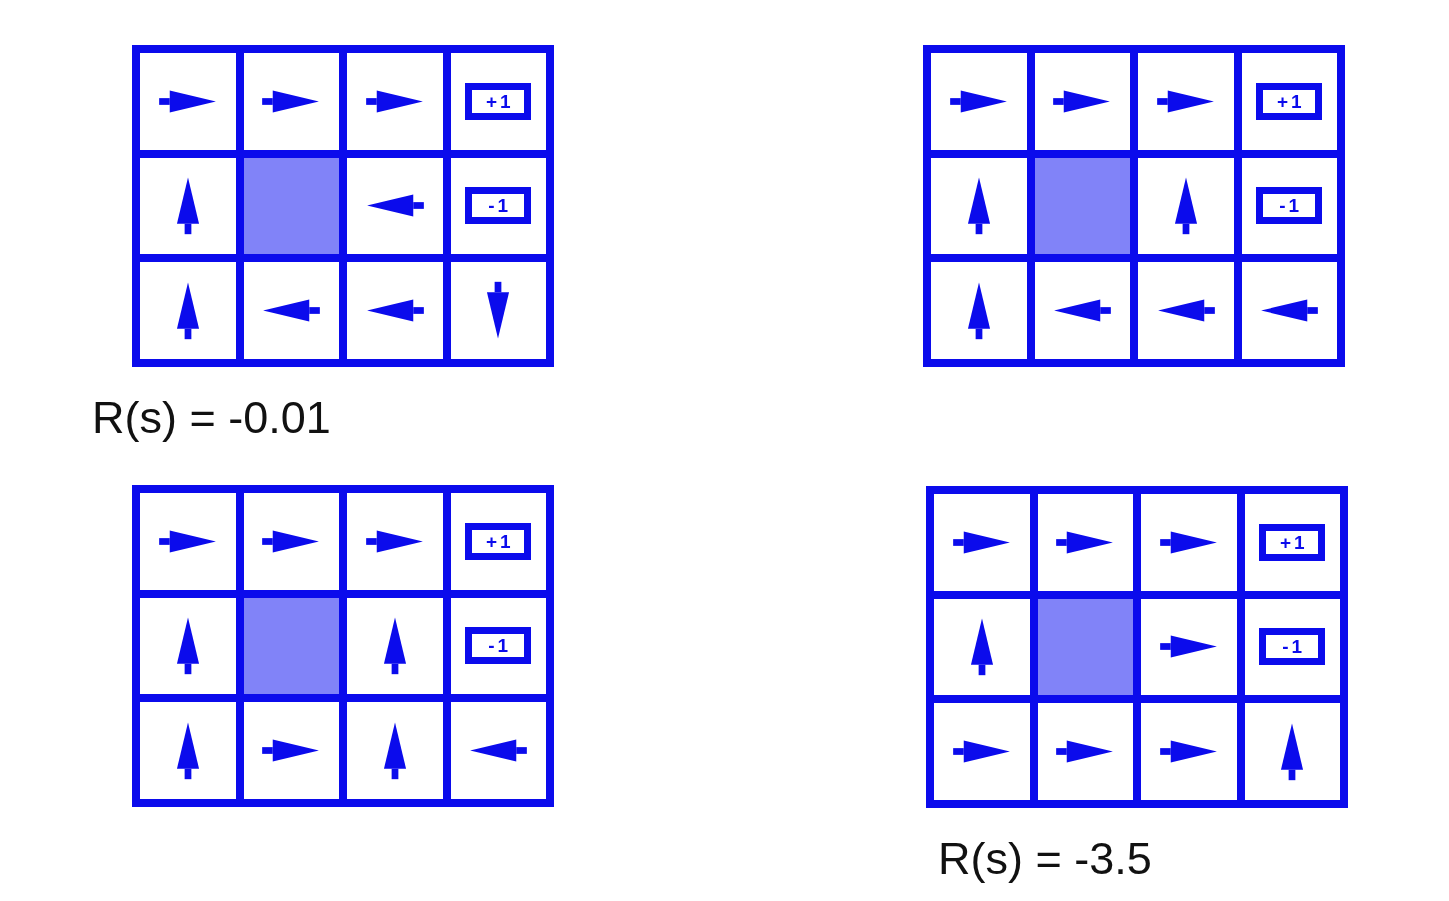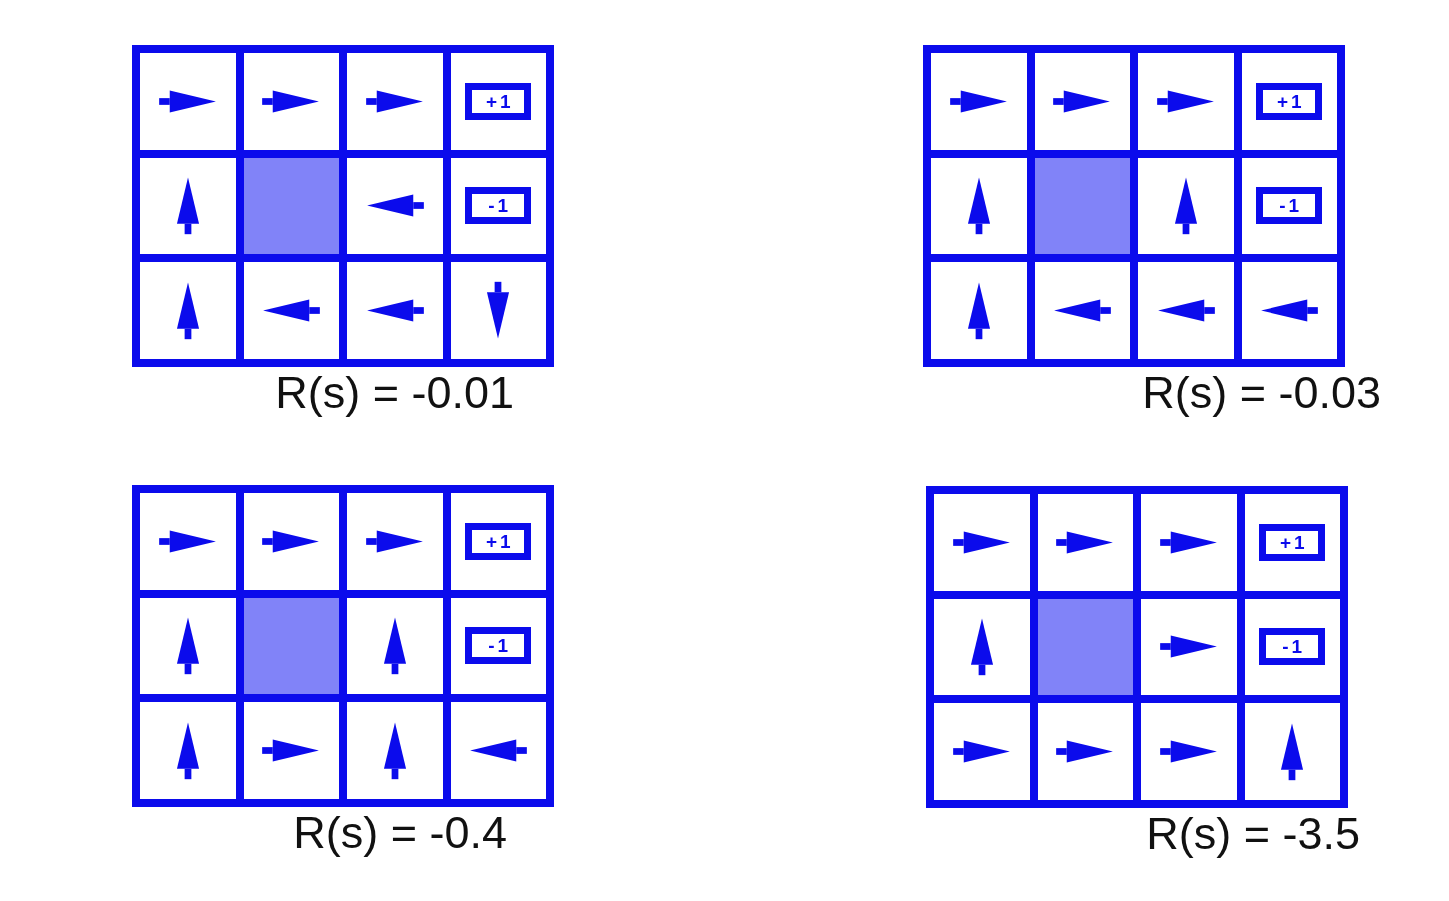--- a/index.html
+++ b/index.html
@@ -55,23 +55,24 @@
     line-height: 1;
     letter-spacing: 3px;
     padding-left: 3px;
     display: flex;
     align-items: center;
     justify-content: center;
     font-family: "Liberation Sans", sans-serif;
   }
 
   .grid-label {
+    margin-top: 25px;
     font-size: 45px;
     color: var(--label);
-    text-align: right;
+    text-align: left;
     white-space: nowrap;
     font-family: "Liberation Sans", sans-serif;
   }
   .panel-0 .grid-label { transform: translateX(-40px); }
   .panel-1 .grid-label { transform: translateX(36px); }
   .panel-2 .grid-label { transform: translateX(-47px); }
   .panel-3 .grid-label { transform: translateX(12px); }
 </style>
 </head>
 <body>
@@ -202,21 +203,20 @@
             <polygon points="11,1.5 11,24.5 59,13"></polygon>
           </svg>
         </div>
         <div class="cell">
           <svg viewBox="0 0 60 26" class="arrow dir-left">
             <rect x="0" y="9.5" width="11" height="7"></rect>
             <polygon points="11,1.5 11,24.5 59,13"></polygon>
           </svg>
         </div>
       </div>
-    <div class="grid-label">R(s) = -0.03</div>
   </section>
 
   <section class="panel panel-2">
     <div class="grid">
         <div class="cell">
           <svg viewBox="0 0 60 26" class="arrow dir-right">
             <rect x="0" y="9.5" width="11" height="7"></rect>
             <polygon points="11,1.5 11,24.5 59,13"></polygon>
           </svg>
         </div>
@@ -269,21 +269,20 @@
             <polygon points="11,1.5 11,24.5 59,13"></polygon>
           </svg>
         </div>
         <div class="cell">
           <svg viewBox="0 0 60 26" class="arrow dir-left">
             <rect x="0" y="9.5" width="11" height="7"></rect>
             <polygon points="11,1.5 11,24.5 59,13"></polygon>
           </svg>
         </div>
       </div>
-    <div class="grid-label">R(s) = -0.4</div>
   </section>
 
   <section class="panel panel-3">
     <div class="grid">
         <div class="cell">
           <svg viewBox="0 0 60 26" class="arrow dir-right">
             <rect x="0" y="9.5" width="11" height="7"></rect>
             <polygon points="11,1.5 11,24.5 59,13"></polygon>
           </svg>
         </div>

